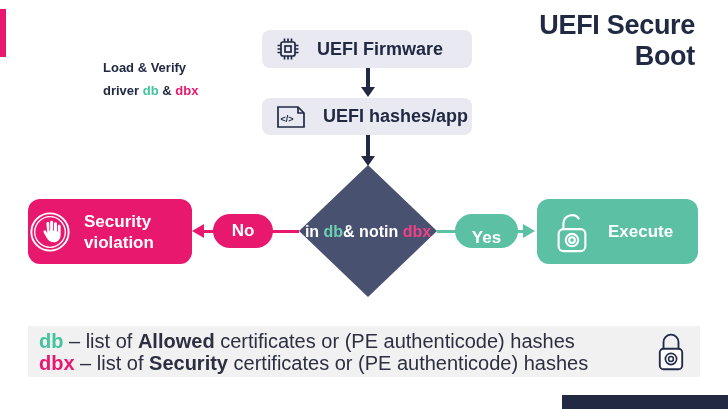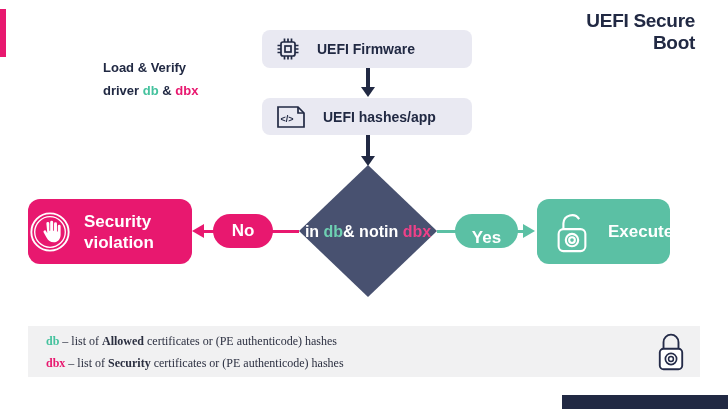--- a/index.html
+++ b/index.html
@@ -8,40 +8,40 @@
     font-family:"Liberation Sans", sans-serif; overflow:hidden;
   }
 
   
   .accent-left  { position:absolute; left:0; top:9px; width:6px; height:48px; background:var(--pink); }
   .accent-bottom{ position:absolute; right:0; bottom:0; width:166px; height:14px; background:var(--navy); }
 
   
   .page-title {
     position:absolute; top:10px; right:33px; text-align:right;
-    font-size:19px; font-weight:800; color:var(--navy); line-height:1.14; letter-spacing:-0.3px;
+    font-size:27px; font-weight:800; color:var(--navy); line-height:1.14; letter-spacing:-0.3px;
   }
 
   
   .annotation {
     position:absolute; left:103px; top:56px;
     font-size:13px; font-weight:700; color:var(--navy); line-height:23px;
   }
   .kw-db  { color:var(--teal_text); }
   .kw-dbx { color:var(--pink); }
 
   
   .stage-box {
     position:absolute; left:262px; width:210px; height:38px; box-sizing:border-box;
     background:var(--box_bg); border-radius:8px;
     display:flex; align-items:center; padding-left:12px; gap:15px;
   }
   .stage-box.firmware { top:30px; }
   .stage-box.driver   { top:98px; height:37px; }
-  .stage-label { font-size:14px; font-weight:700; color:var(--navy); }
+  .stage-label { font-size:18px; font-weight:700; color:var(--navy); }
 
   
   .varrow-line { position:absolute; left:366px; width:4px; background:var(--navy); }
   .varrow-line.a1 { top:68px;  height:20px; }
   .varrow-line.a2 { top:135px; height:22px; }
   .varrow-head { position:absolute; left:361px; width:0; height:0;
     border-left:7px solid transparent; border-right:7px solid transparent;
     border-top:10px solid var(--navy); }
   .varrow-head.a1 { top:87px; }
   .varrow-head.a2 { top:156px; }
@@ -76,30 +76,30 @@
   }
   .pill.no  { left:213px; width:60px; background:var(--pink); }
   .pill.yes { left:455px; width:63px; background:var(--teal);align-items:flex-end; }
 
   
   .result-box {
     position:absolute; top:199px; height:65px; box-sizing:border-box; border-radius:12px;
     display:flex; align-items:center; color:#ffffff; font-weight:700; font-size:17px;
   }
   .result-box.violation { left:28px;  width:164px; background:var(--pink); gap:12px; line-height:21px; }
-  .result-box.execute   { left:537px; width:133px; background:var(--teal); padding-left:14px; gap:15px; }
+  .result-box.execute   { left:537px; width:161px; background:var(--teal); padding-left:14px; gap:15px; }
 
   
   .legend {
     position:absolute; left:28px; top:326px; width:672px; height:51px;
     background:var(--legend_bg);
   }
   .legend-text {
-    position:absolute; left:18px; top:4px;
-    font-size:12px; color:var(--text_dark); line-height:22px;font-family:Liberation Serif, serif;
+    position:absolute; left:11px; top:4px;
+    font-size:20px; color:var(--text_dark); line-height:22px;
   }
   .legend-text .key-db  { font-weight:700; color:var(--teal_text); }
   .legend-text .key-dbx { font-weight:700; color:var(--pink); }
   .legend-text .bold    { font-weight:700; }
   .legend-lock { position:absolute; right:12px; top:4px; }
 
   .icon { display:block; flex:0 0 auto; }
 </style>
 </head>
 <body>

